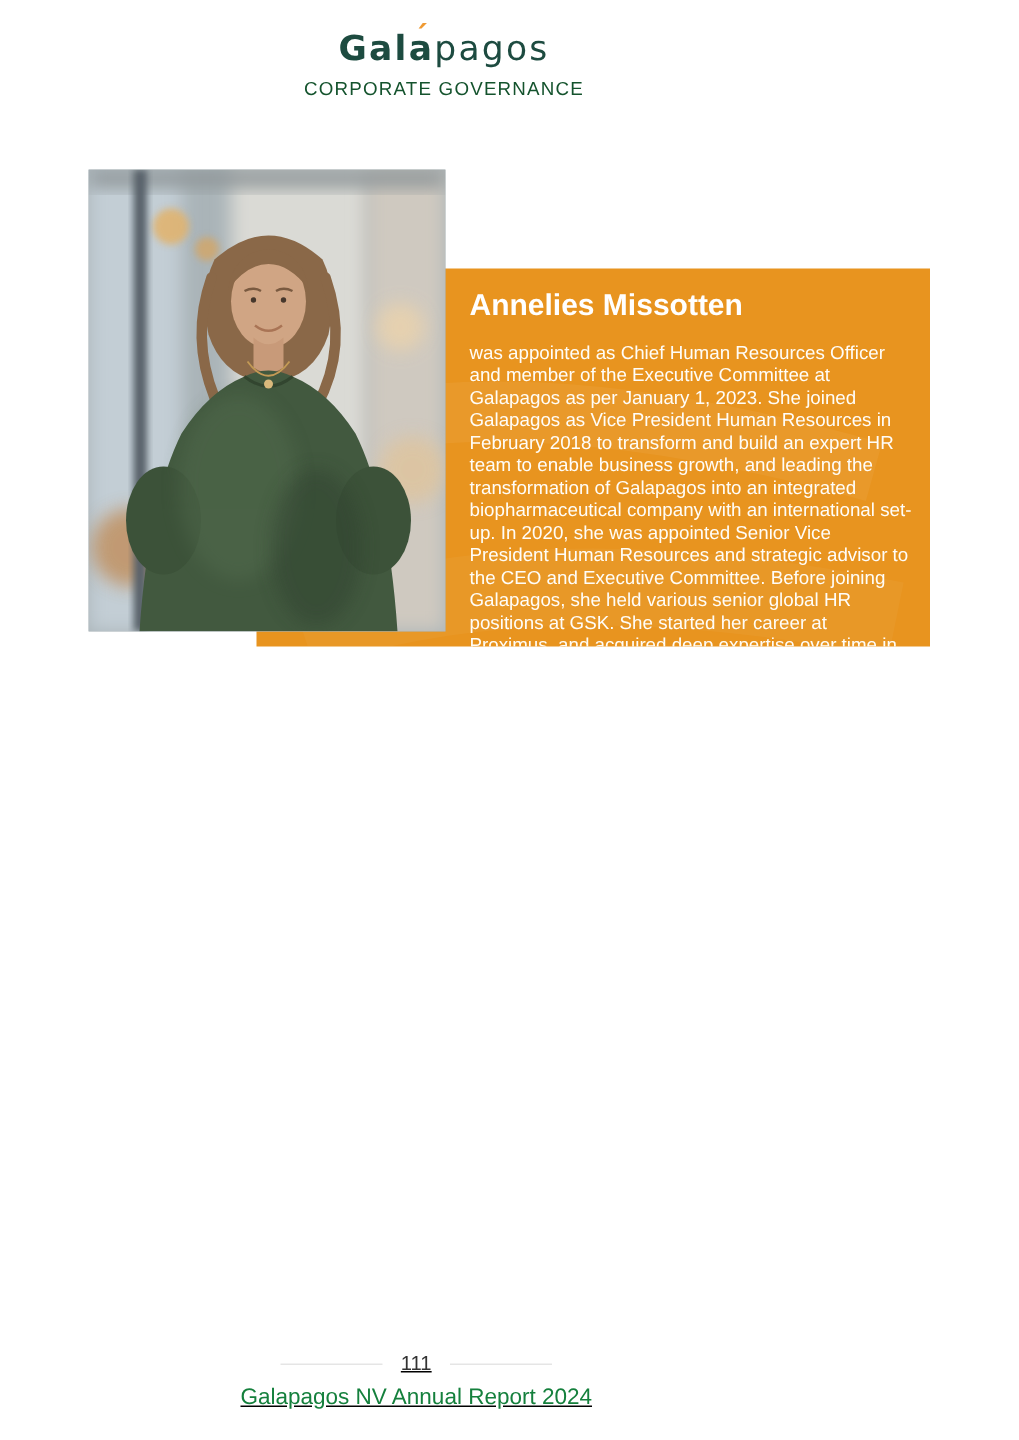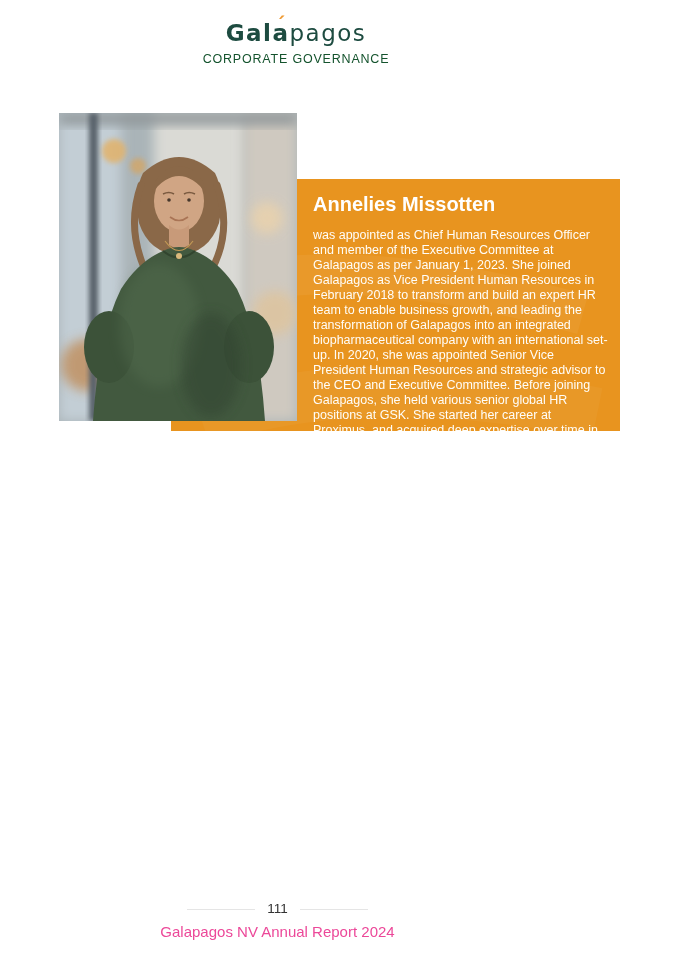--- a/index.html
+++ b/index.html
@@ -46,25 +46,25 @@
   .profile-bio{
     font-size:12.5px;line-height:15px;color:#fffdf8;margin:0;
   }
   
   .photo{
     position:absolute;left:59px;top:113px;width:238px;height:308px;
     z-index:2;overflow:hidden;background:#aab4b8;
   }
   .photo svg{display:block;}
   
-  .footer{position:absolute;left:0;top:901px;width:555px;text-align:center;}
+  .footer{position:absolute;left:0;top:901px;width:555px;text-align:center;text-decoration:underline;}
   .page-num-row{display:flex;align-items:center;justify-content:center;gap:12px;}
   .rule{width:68px;height:1px;background:#e5e5e5;}
   .page-number{font-size:13.5px;color:#333333;line-height:16px;}
-  .report-title{margin-top:6px;font-size:15px;color:#ec4899;line-height:18px;}
+  .report-title{margin-top:6px;font-size:15px;color:#15803d;line-height:18px;}
 </style>
 </head>
 <body>
 
 <div class="page">
 
   <div class="header">
     <div class="logo-text"><span>Gal</span><span class="a-wrap"><span>a</span><i class="a-accent">´</i></span><span class="logo-rest">pagos</span></div>
     <div class="section-label">CORPORATE GOVERNANCE</div>
   </div>

